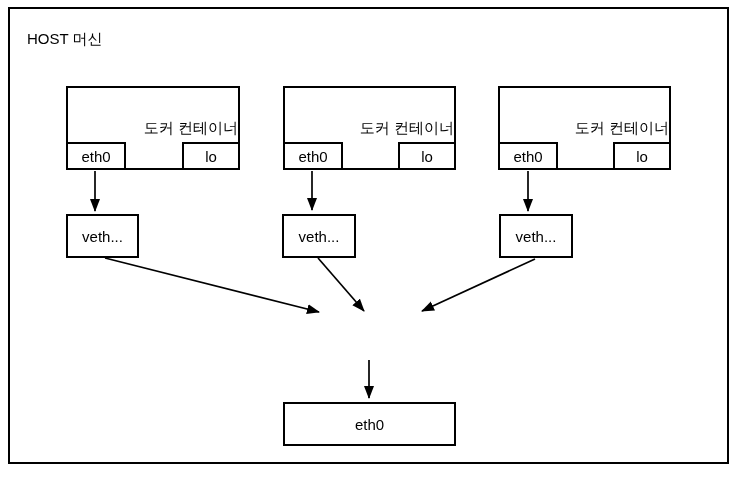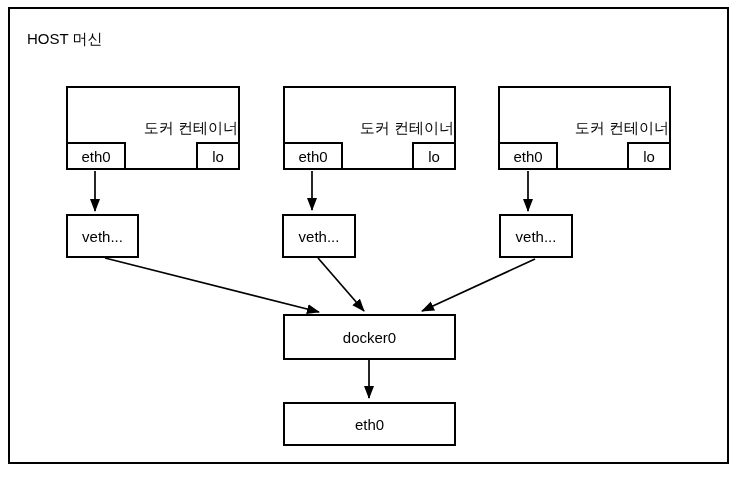--- a/index.html
+++ b/index.html
@@ -50,21 +50,21 @@
     bottom: -2px;
     height: 28px;
     background: #ffffff;
     border: 2px solid #000000;
     display: flex;
     align-items: center;
     justify-content: center;
     white-space: nowrap;
   }
   .subbox.eth { left: -2px;  width: 60px; }
-  .subbox.lo  { right: -2px; width: 44px; }
+  .subbox.lo  { right: -2px; width: 58px; }
   .leaf {
     display: flex;
     align-items: center;
     justify-content: center;
     white-space: nowrap;
   }
   .veth-box { top: 214px; height: 44px; }
   .v1 { left: 66px;  width: 73px; }
   .v2 { left: 282px; width: 74px; }
   .v3 { left: 499px; width: 74px; }
@@ -101,21 +101,20 @@
   <div class="box container-box c3">
     <div class="title">도커 컨테이너</div>
     <div class="subbox eth">eth0</div>
     <div class="subbox lo">lo</div>
   </div>
 
   <div class="box leaf veth-box v1">veth...</div>
   <div class="box leaf veth-box v2">veth...</div>
   <div class="box leaf veth-box v3">veth...</div>
 
-  <div class="box leaf bridge-box">docker0</div>
 
   <div class="box leaf host-eth-box">eth0</div>
 
   <svg class="edges" viewBox="0 0 746 478" xmlns="http://www.w3.org/2000/svg">
     <defs>
       <marker id="arrow" markerWidth="14" markerHeight="12" refX="12" refY="5" orient="auto" markerUnits="userSpaceOnUse">
         <path d="M0,0 L13,5 L0,10 z" fill="#000000"></path>
       </marker>
     </defs>
     <g stroke="#000000" stroke-width="1.7" fill="none">

